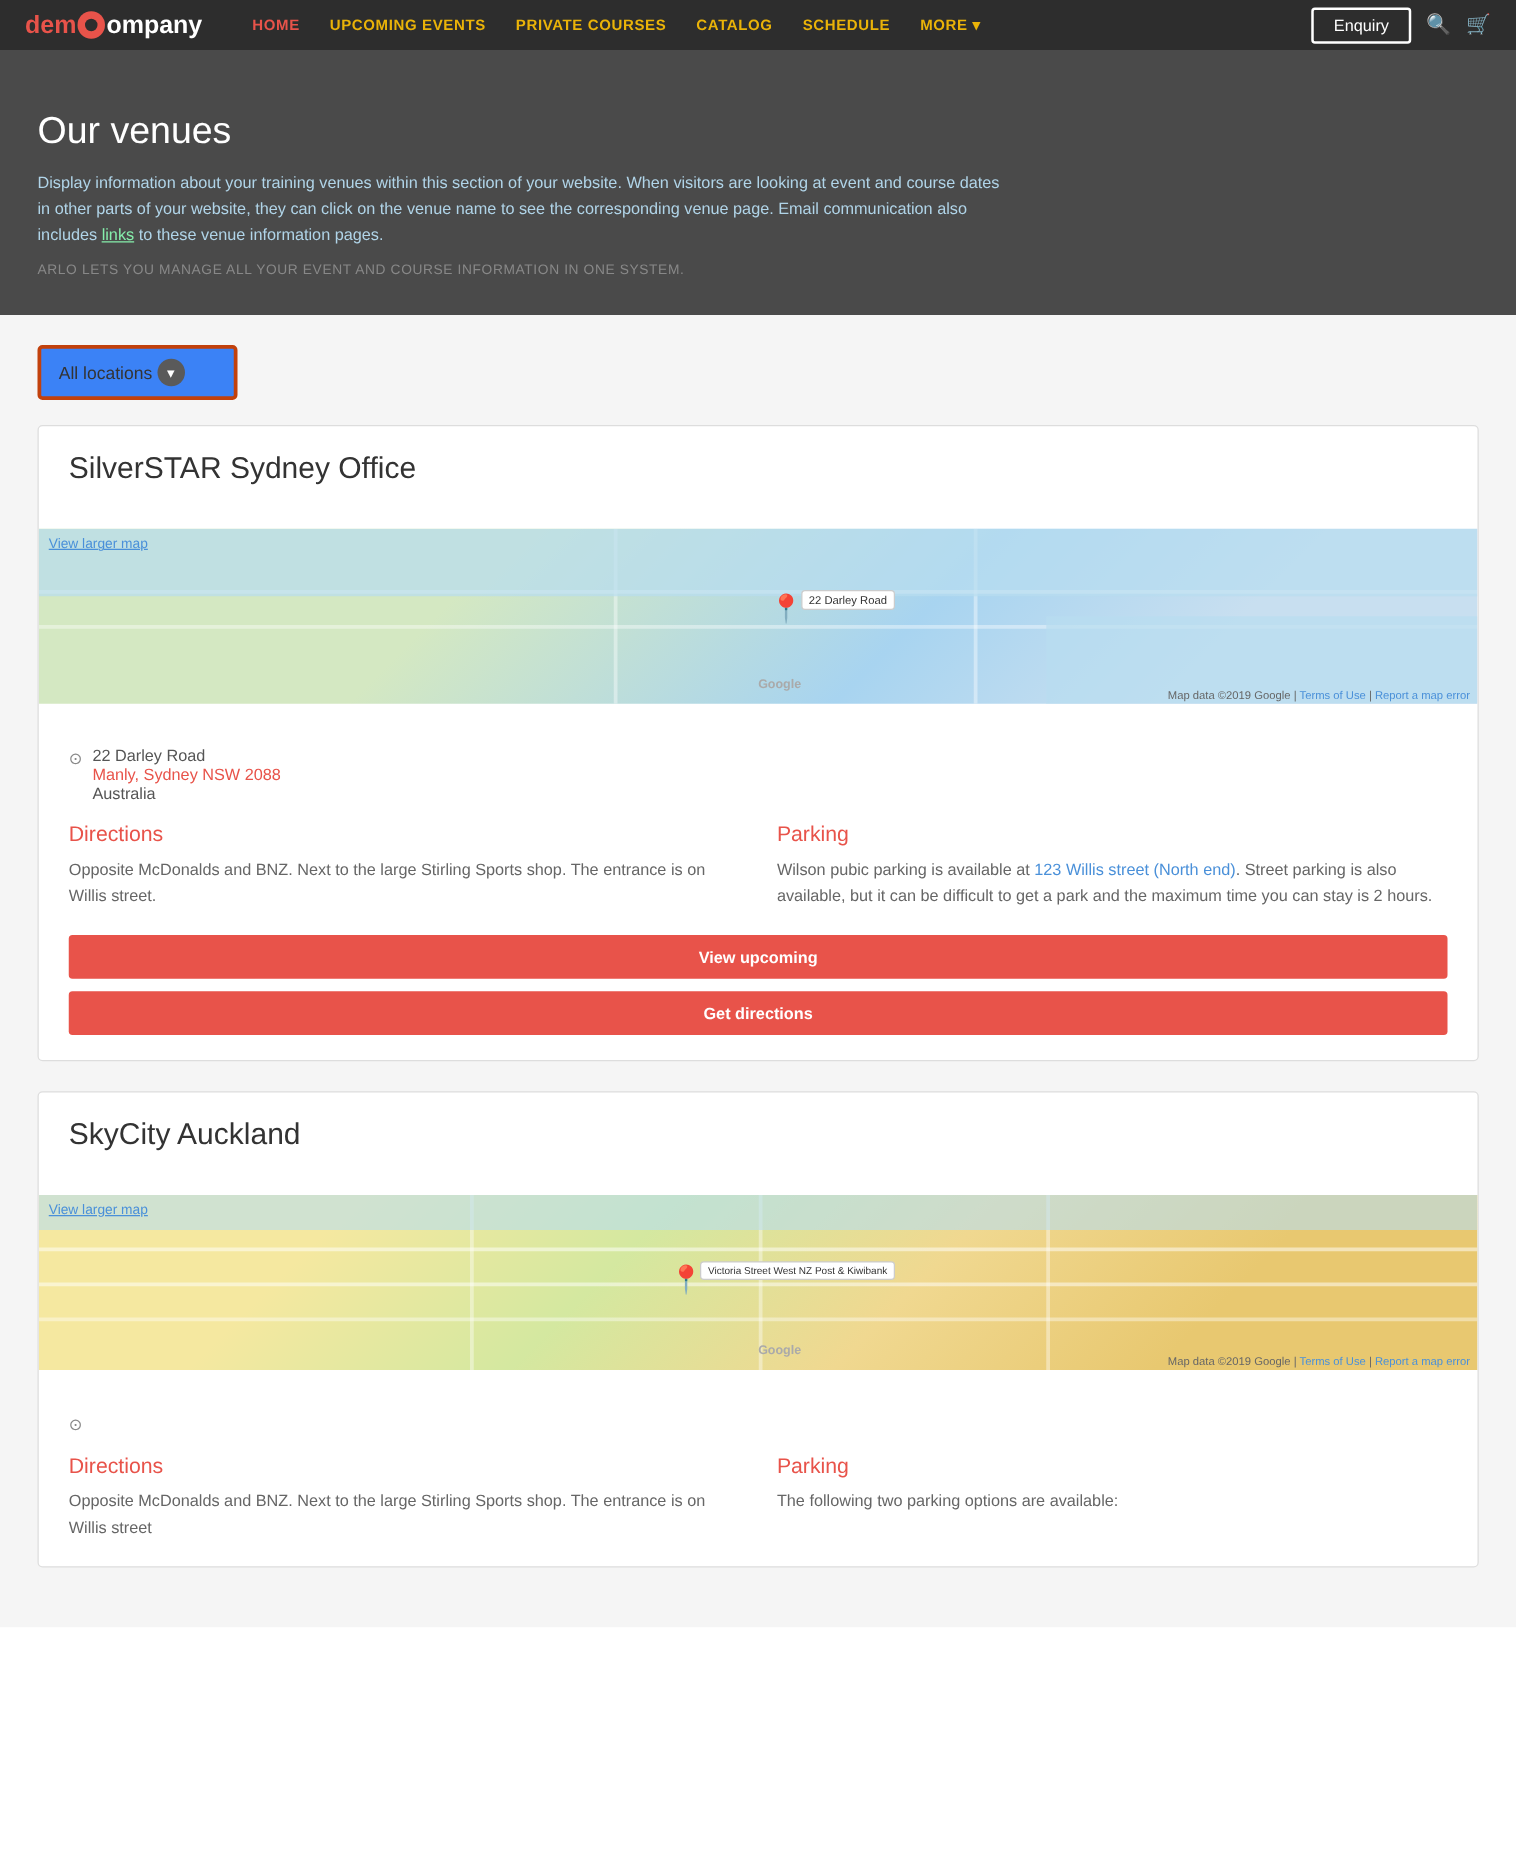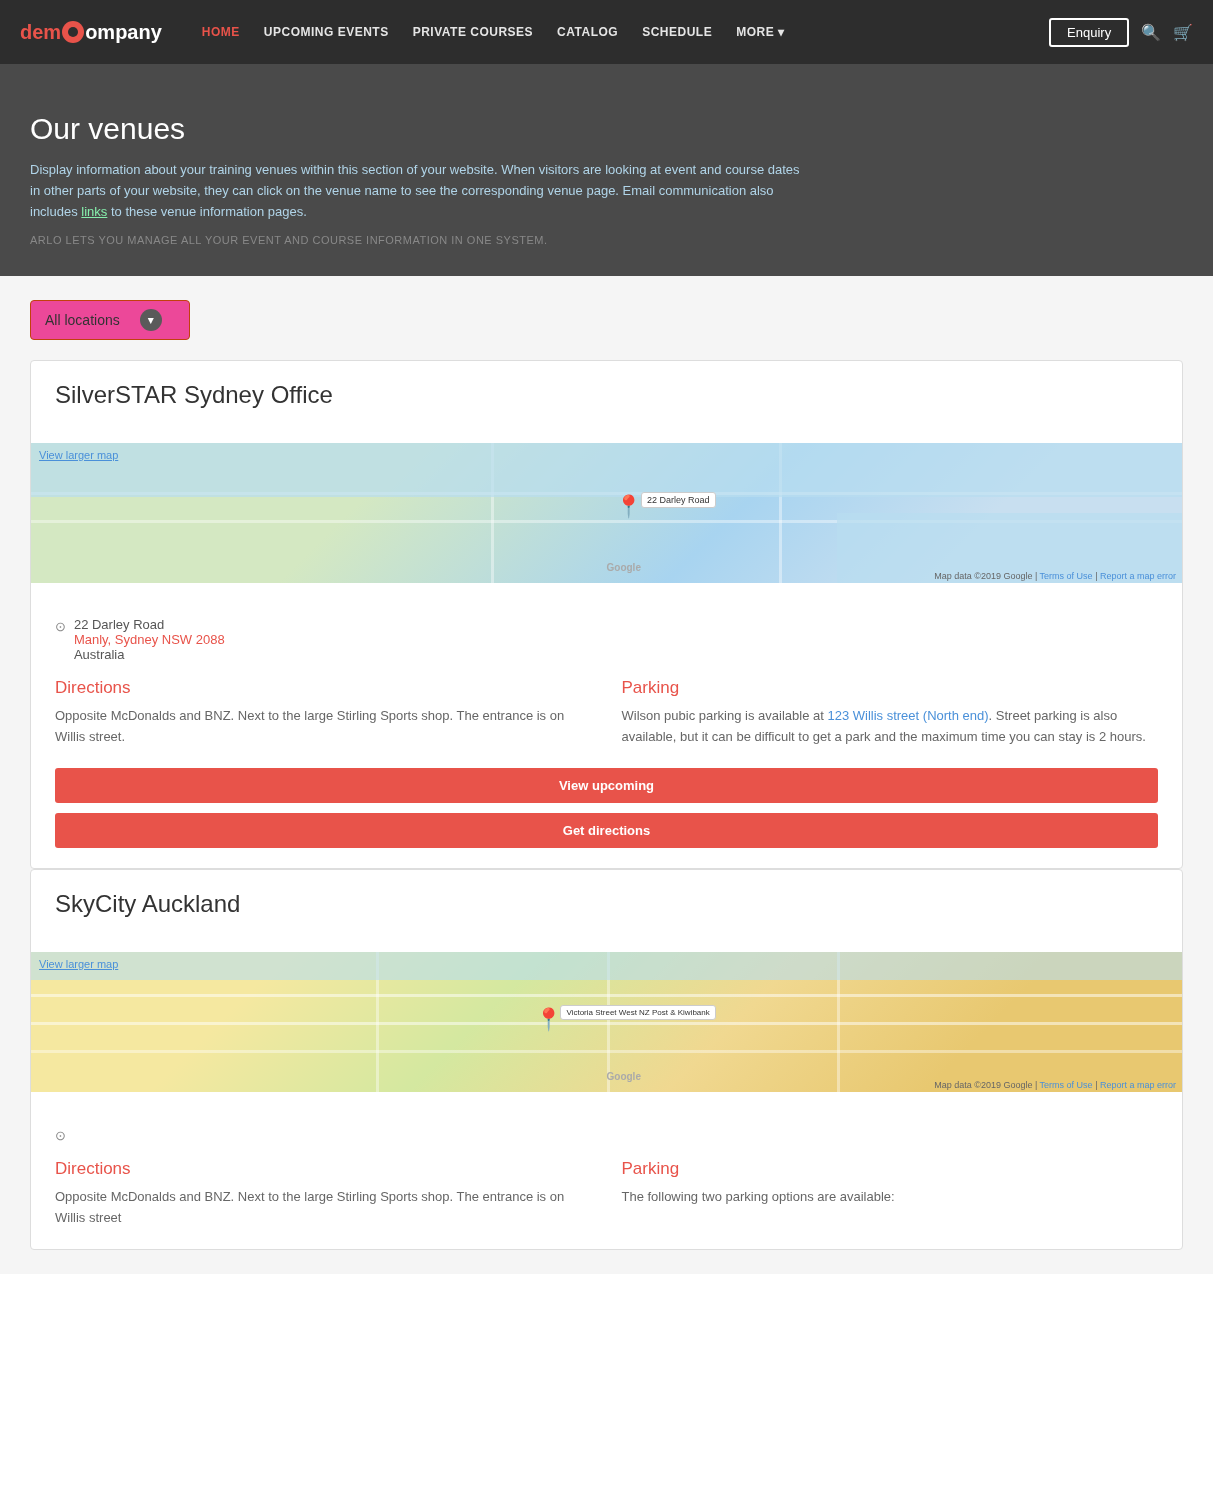--- a/index.html
+++ b/index.html
@@ -4,21 +4,21 @@
   <style>
     * { box-sizing: border-box; margin: 0; padding: 0; }
     body { font-family: Arial, sans-serif; font-size: 14px; color: #333; background: #fff; }
 
     
     nav {
       background: #2d2d2d;
       display: flex;
       align-items: center;
       padding: 0 20px;
-      height: 64px;
+      height: 40px;
     }
     .nav-logo {
       display: flex;
       align-items: center;
       margin-right: 30px;
     }
     .logo-text-dem { color: #e8534a; font-size: 20px; font-weight: bold; }
     .logo-circle {
       width: 22px; height: 22px;
       background: #e8534a;
@@ -34,21 +34,21 @@
       border-radius: 50%;
     }
     .logo-text-ompany { color: #fff; font-size: 20px; font-weight: bold; }
     .nav-links {
       display: flex;
       align-items: center;
       flex: 1;
       gap: 4px;
     }
     .nav-link {
-      color: #e5e5e5;
+      color: #eab308;
       text-decoration: none;
       font-size: 12px;
       font-weight: 600;
       letter-spacing: 0.5px;
       padding: 4px 10px;
       text-transform: uppercase;
     }
     .nav-link.active { color: #e8534a; }
     .nav-more {
       display: flex; align-items: center; gap: 3px;
@@ -104,45 +104,46 @@
       min-height: 800px;
     }
 
     
     .filter-bar {
       margin-bottom: 20px;
     }
     .location-dropdown {
       display: inline-flex;
       align-items: center;
-      border: 1px solid #c2410c;
+      border: 3px solid #c2410c;
       border-radius: 4px;
-      background: #ec4899;
+      background: #3b82f6;
       padding: 8px 14px;
       cursor: pointer;
       font-size: 14px;
-      gap: 20px;
+      gap: 4px;
       min-width: 160px;
     }
     .dropdown-arrow {
       width: 22px; height: 22px;
       background: #5a5a5a;
       border-radius: 50%;
       display: inline-flex;
       align-items: center;
       justify-content: center;
       color: #fff;
       font-size: 12px;
     }
 
     
     .venue-card {
       background: #fff;
       border: 1px solid #ddd;
       border-radius: 4px;
+      margin-bottom: 24px;
       overflow: hidden;
     }
     .venue-card-inner { padding: 20px 24px; }
     .venue-title {
       font-size: 24px;
       font-weight: 300;
       color: #333;
       margin-bottom: 14px;
     }
 

